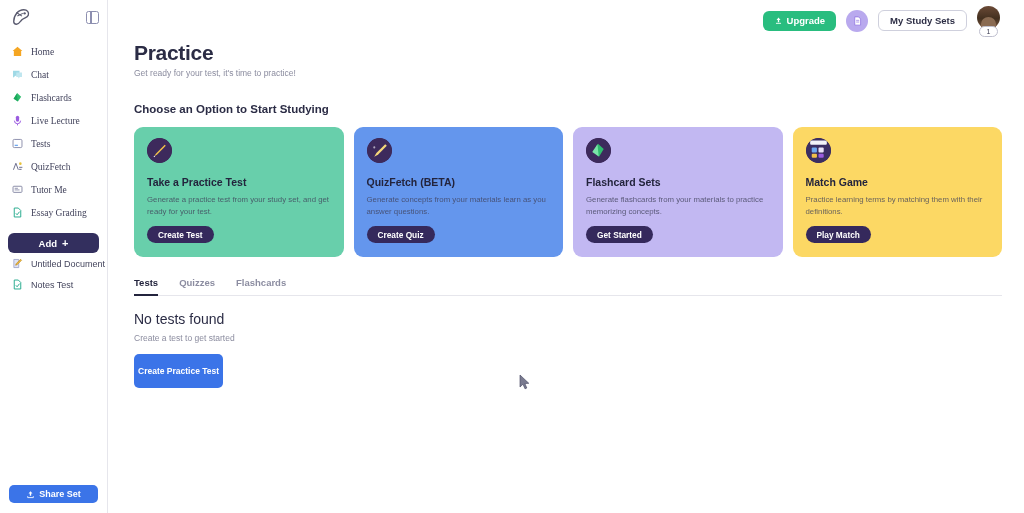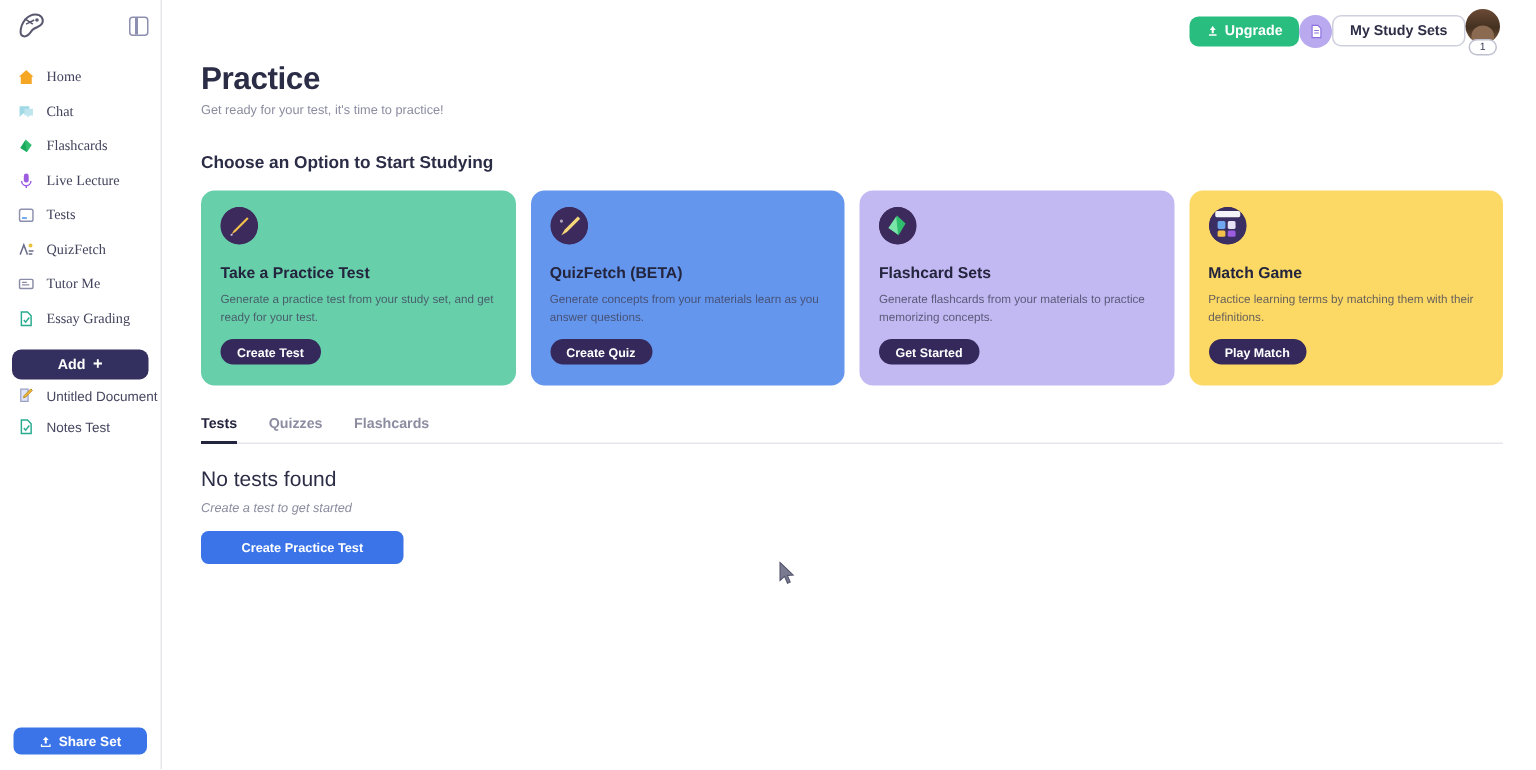--- a/index.html
+++ b/index.html
@@ -66,21 +66,21 @@
     border-radius: 5px; display: flex; align-items: center;
     justify-content: center; gap: 4px;
     font-size: 9px; font-weight: bold; cursor: pointer;
   }
 
   
   .main { flex: 1; height: 513px; position: relative; background: #fff; }
 
   .topbar {
     height: 41px; display: flex; align-items: center;
-    justify-content: flex-end; padding: 0 22px 0 0;
+    justify-content: flex-end; gap: 10px; padding: 0 22px 0 0;
   }
   .upgrade-btn {
     background: #29bd7f; color: #fff; border-radius: 6px;
     height: 20px; padding: 0 11px; display: flex; align-items: center;
     gap: 4px; font-size: 9.5px; font-weight: bold; cursor: pointer;
   }
   .doc-circle {
     width: 22px; height: 22px; border-radius: 50%;
     background: #b9a9ee; display: flex; align-items: center;
     justify-content: center; cursor: pointer;
@@ -154,24 +154,24 @@
   .tab {
     font-size: 9.5px; font-weight: bold; color: #8c8da1;
     padding-bottom: 6px; cursor: pointer;
     border-bottom: 2px solid transparent; margin-bottom: -1px;
   }
   .tab.active { color: #23243d; border-bottom-color: #23243d; }
 
   .empty-title {
     font-size: 14px; color: #2b2c45; margin-top: 15px; font-weight: normal;
   }
-  .empty-sub { font-size: 8.5px; color: #8b8c9f; margin-top: 6px; font-style: italic; }
+  .empty-sub { font-size: 8.5px; color: #8b8c9f; margin-top: 6px; }
   .empty-btn {
     margin-top: 11px; background: #3b74e8; color: #fff;
-    border-radius: 5px; height: 22px; padding: 0 27px;
+    border-radius: 5px; height: 34px; padding: 0 4px;
     display: inline-flex; align-items: center;
     font-size: 8.5px; font-weight: bold; cursor: pointer;
   }
 
   .cursor { position: absolute; left: 411px; top: 374px; pointer-events: none; }
 </style>
 </head>
 <body>
 
 <div class="app">

